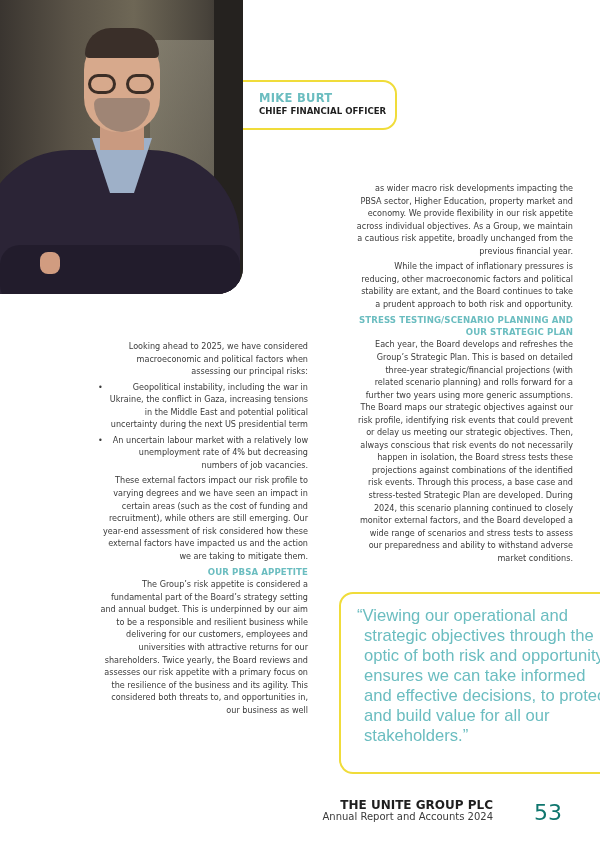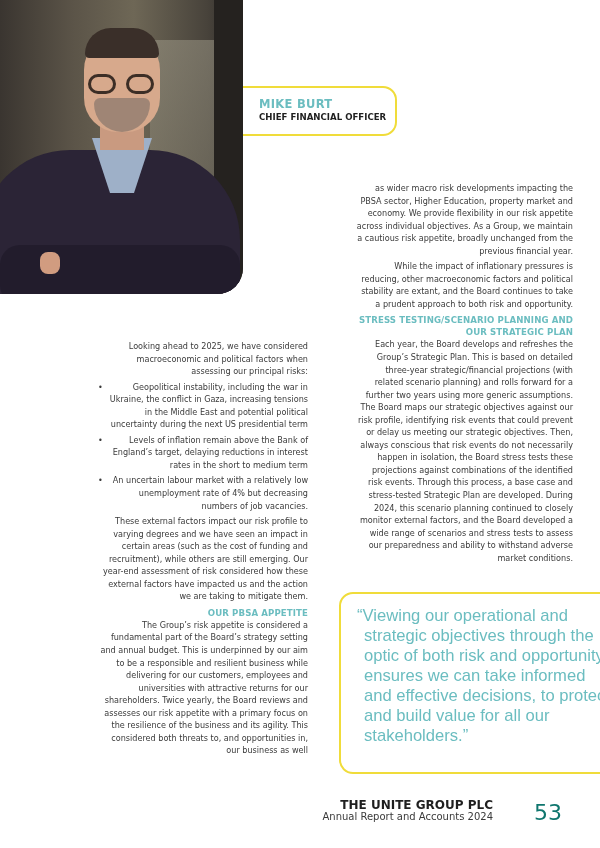--- a/index.html
+++ b/index.html
@@ -26,21 +26,21 @@
                  background:#3a2f29; border-radius:37px 37px 6px 6px; }
   .photo .beard { position:absolute; left:94px; top:98px; width:56px; height:34px;
                   background:#8c7a6e; border-radius:6px 6px 28px 28px; opacity:.75; }
   .photo .glasses { position:absolute; left:88px; top:74px; width:70px; height:22px; }
   .photo .glasses span { position:absolute; top:0; width:28px; height:20px; border:3px solid #3c2e26;
                          border-radius:10px; box-sizing:border-box; }
   .photo .glasses span:first-child { left:0; } .photo .glasses span:last-child { left:38px; }
   .photo .hand { position:absolute; left:40px; top:252px; width:20px; height:22px; background:#d19c80; border-radius:8px; }
 
   
-  .callout { position:absolute; left:215px; top:86px; width:178px; height:46px;
+  .callout { position:absolute; left:215px; top:80px; width:178px; height:46px;
              border:2px solid #f0dc3a; border-radius:0 14px 14px 0; background:#fff; z-index:1; }
   .callout .name { position:absolute; left:42px; top:9px; font-size:11.5px; font-weight:bold;
                    color:#6bbdc0; letter-spacing:.3px; }
   .callout .role { position:absolute; left:42px; top:24px; font-size:8.6px; font-weight:bold; color:#1f1f1f; }
 
   
   .col { position:absolute; font-size:8.1px; line-height:12.55px; color:#3a3a3a;text-align:right; }
   .col p { margin:0 0 3px 0; }
   .col .h { font-weight:bold; color:#6bbdc0; font-size:8.6px; line-height:12px; margin:4px 0 0 0; letter-spacing:.1px; }
   .col ul { list-style:none; margin:0 0 3px 0; padding:0; }
@@ -83,21 +83,20 @@
 
 <div class="callout">
   <div class="name">MIKE BURT</div>
   <div class="role">CHIEF FINANCIAL OFFICER</div>
 </div>
 
 <div class="col left">
   <p>Looking ahead to 2025, we have considered macroeconomic and political factors when assessing our principal risks:</p>
   <ul>
     <li>Geopolitical instability, including the war in Ukraine, the conflict in Gaza, increasing tensions in the Middle East and potential political uncertainty during the next US presidential term</li>
-    <li>Levels of inflation remain above the Bank of England’s target, delaying reductions in interest rates in the short to medium term</li>
     <li>An uncertain labour market with a relatively low unemployment rate of 4% but decreasing numbers of job vacancies.</li>
   </ul>
   <p>These external factors impact our risk profile to varying degrees and we have seen an impact in certain areas (such as the cost of funding and recruitment), while others are still emerging. Our year-end assessment of risk considered how these external factors have impacted us and the action we are taking to mitigate them.</p>
   <div class="h">OUR PBSA APPETITE</div>
   <p>The Group’s risk appetite is considered a fundamental part of the Board’s strategy setting and annual budget. This is underpinned by our aim to be a responsible and resilient business while delivering for our customers, employees and universities with attractive returns for our shareholders. Twice yearly, the Board reviews and assesses our risk appetite with a primary focus on the resilience of the business and its agility. This considered both threats to, and opportunities in, our business as well</p>
 </div>
 
 <div class="col right">
   <p>as wider macro risk developments impacting the PBSA sector, Higher Education, property market and economy. We provide flexibility in our risk appetite across individual objectives. As a Group, we maintain a cautious risk appetite, broadly unchanged from the previous financial year.</p>
   <p>While the impact of inflationary pressures is reducing, other macroeconomic factors and political stability are extant, and the Board continues to take a prudent approach to both risk and opportunity.</p>

